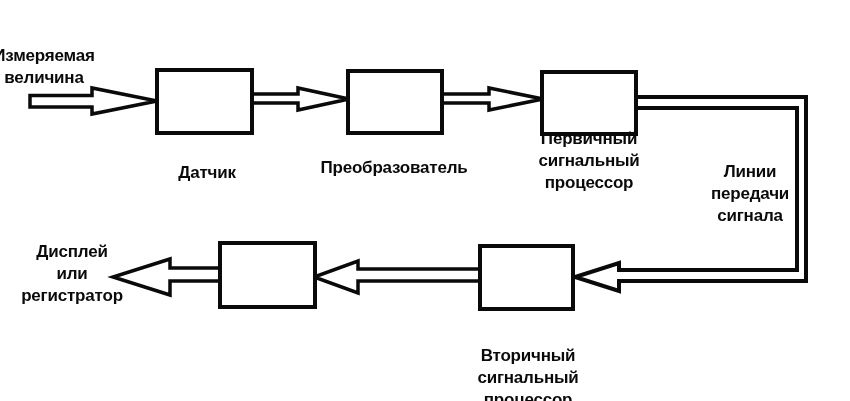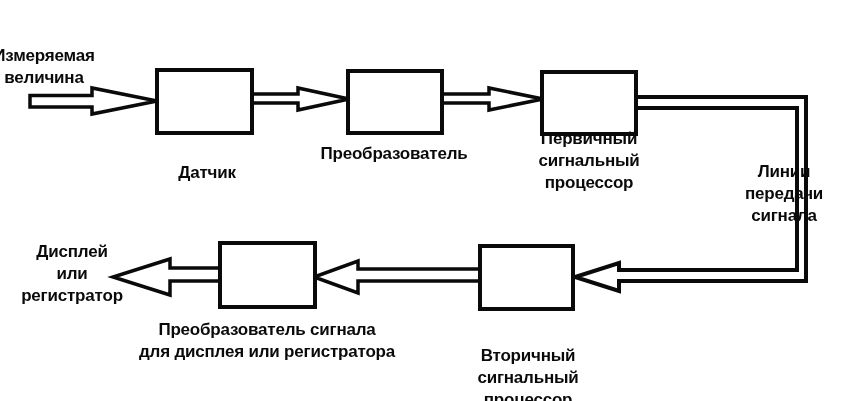--- a/index.html
+++ b/index.html
@@ -48,34 +48,32 @@
     <rect x="542" y="72" width="94" height="62" fill="#ffffff" stroke="#0a0a0a" stroke-width="4"></rect>
     <rect x="480" y="246" width="93" height="63" fill="#ffffff" stroke="#0a0a0a" stroke-width="4"></rect>
     <rect x="220" y="243" width="95" height="64" fill="#ffffff" stroke="#0a0a0a" stroke-width="4"></rect>
   </svg>
 
   <div class="lbl" style="left:44px;  top:45px;">Измеряемая
 величина</div>
 
   <div class="lbl" style="left:207px; top:142px;margin-top:20px;">Датчик</div>
 
-  <div class="lbl" style="left:394px; top:143px;">Преобразователь</div>
+  <div class="lbl" style="left:394px; top:157px;">Преобразователь</div>
 
   <div class="lbl" style="left:589px; top:128px;">Первичный
 сигнальный
 процессор</div>
 
-  <div class="lbl" style="left:784px; top:161px;">Линии
+  <div class="lbl" style="left:750px; top:161px;">Линии
 передачи
 сигнала</div>
 
   <div class="lbl" style="left:528px; top:317px;margin-top:28px;">Вторичный
 сигнальный
 процессор</div>
 
-  <div class="lbl" style="left:267px; top:319px;">Преобразователь сигнала
-для дисплея или регистратора</div>
 
   <div class="lbl" style="left:72px;  top:241px;">Дисплей
 или
 регистратор</div>
 
 </div>
 
 </body></html>

